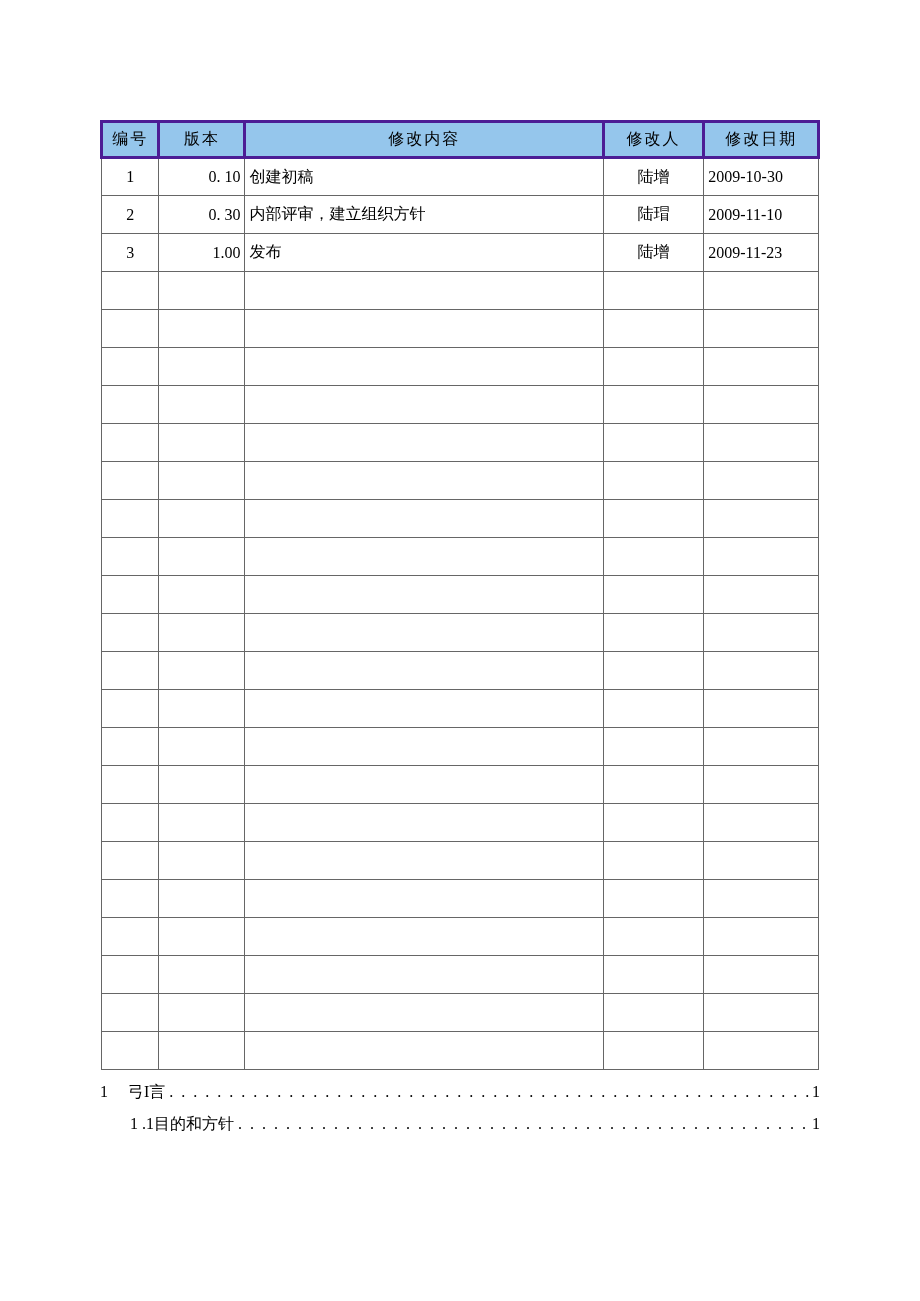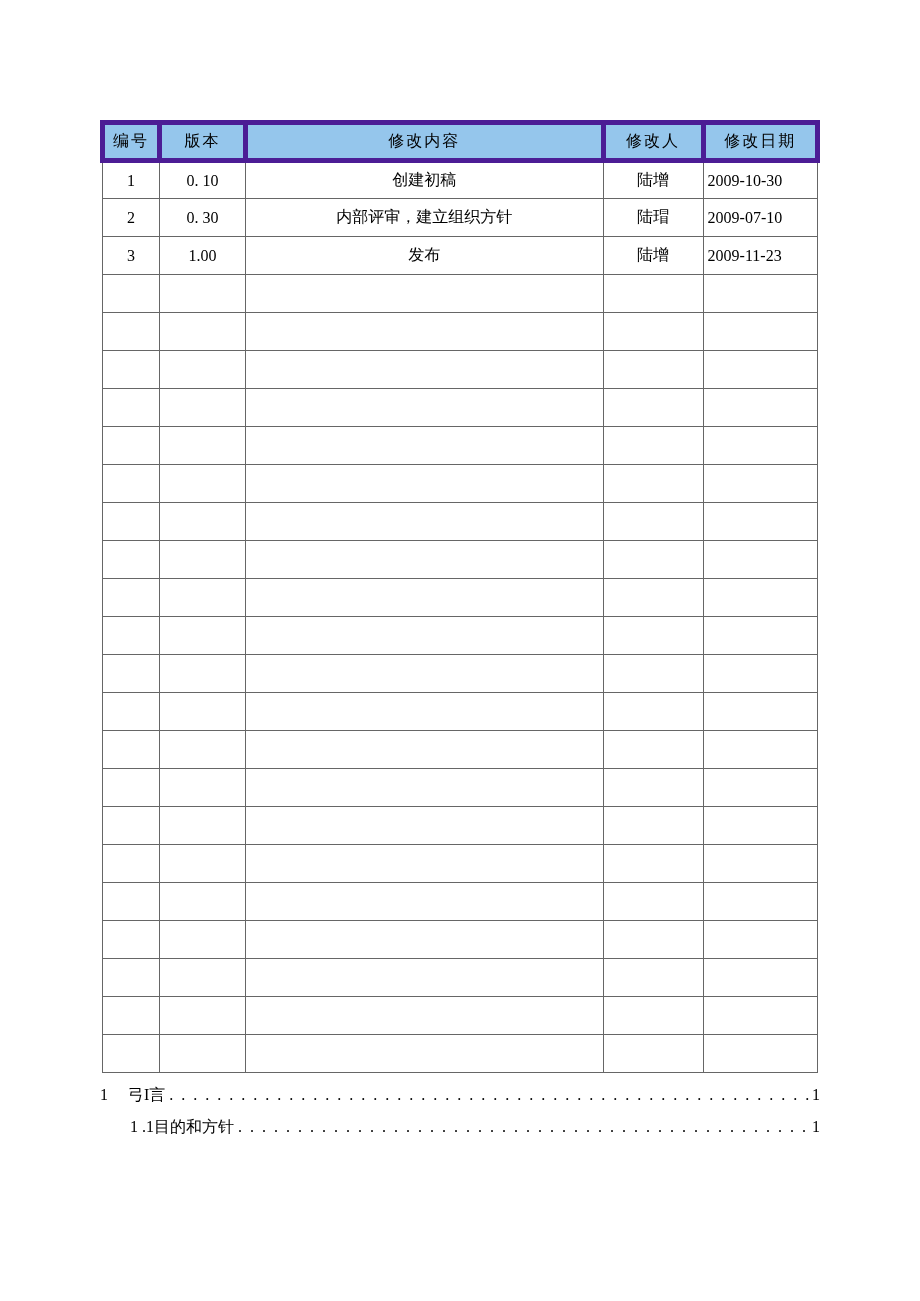--- a/index.html
+++ b/index.html
@@ -20,40 +20,40 @@
       margin-bottom: 30px;
       letter-spacing: 2px;
     }
     table.changelog {
       width: 100%;
       border-collapse: collapse;
       table-layout: fixed;
     }
     table.changelog th {
       background: #95c6ec;
-      border: 5px solid #4c1d95;
+      border: 3px solid #4c1d95;
       font-weight: normal;
       font-size: 16px;
       padding: 6px 2px;
       text-align: center;
       letter-spacing: 2px;
     }
     table.changelog td {
       border: 1px solid #666;
       font-size: 16px;
       padding: 6px 4px;
       height: 38px;
       vertical-align: middle;
     }
     .col-id { width: 8%; text-align: center; }
-    .col-ver { width: 12%; text-align: center; }
+    .col-ver { width: 12%; text-align: right; }
     .col-content { width: 50%; text-align: left; padding-left: 4px; margin-top: 14px; }
     .col-author { width: 14%; text-align: center; font-family: Liberation Mono, monospace; }
     .col-date { width: 16%; text-align: left; padding-left: 2px; }
-    td.col-content { text-align: center; }
+    td.col-content { text-align: left; }
     td.col-date { text-align: left; border-radius: 16px; }
 
     .toc {
       margin-top: 6px;
       font-size: 16px;
     }
     .toc-entry {
       display: flex;
       align-items: baseline;
       white-space: nowrap;
@@ -95,21 +95,21 @@
           <td class="col-ver">0. 10</td>
           <td class="col-content">创建初稿</td>
           <td class="col-author">陆增</td>
           <td class="col-date">2009-10-30</td>
         </tr>
         <tr>
           <td class="col-id">2</td>
           <td class="col-ver">0. 30</td>
           <td class="col-content">内部评审，建立组织方针</td>
           <td class="col-author">陆瑁</td>
-          <td class="col-date">2009-07-10</td>
+          <td class="col-date">2009-11-10</td>
         </tr>
         <tr>
           <td class="col-id">3</td>
           <td class="col-ver">1.00</td>
           <td class="col-content">发布</td>
           <td class="col-author">陆增</td>
           <td class="col-date">2009-11-23</td>
         </tr>
         <tr>
           <td class="col-id"></td>

